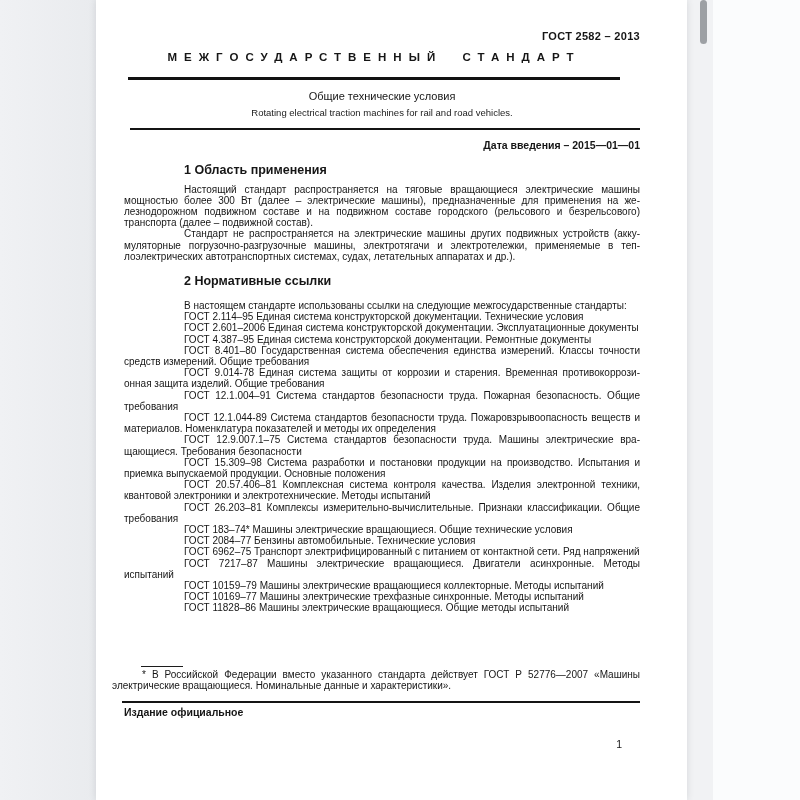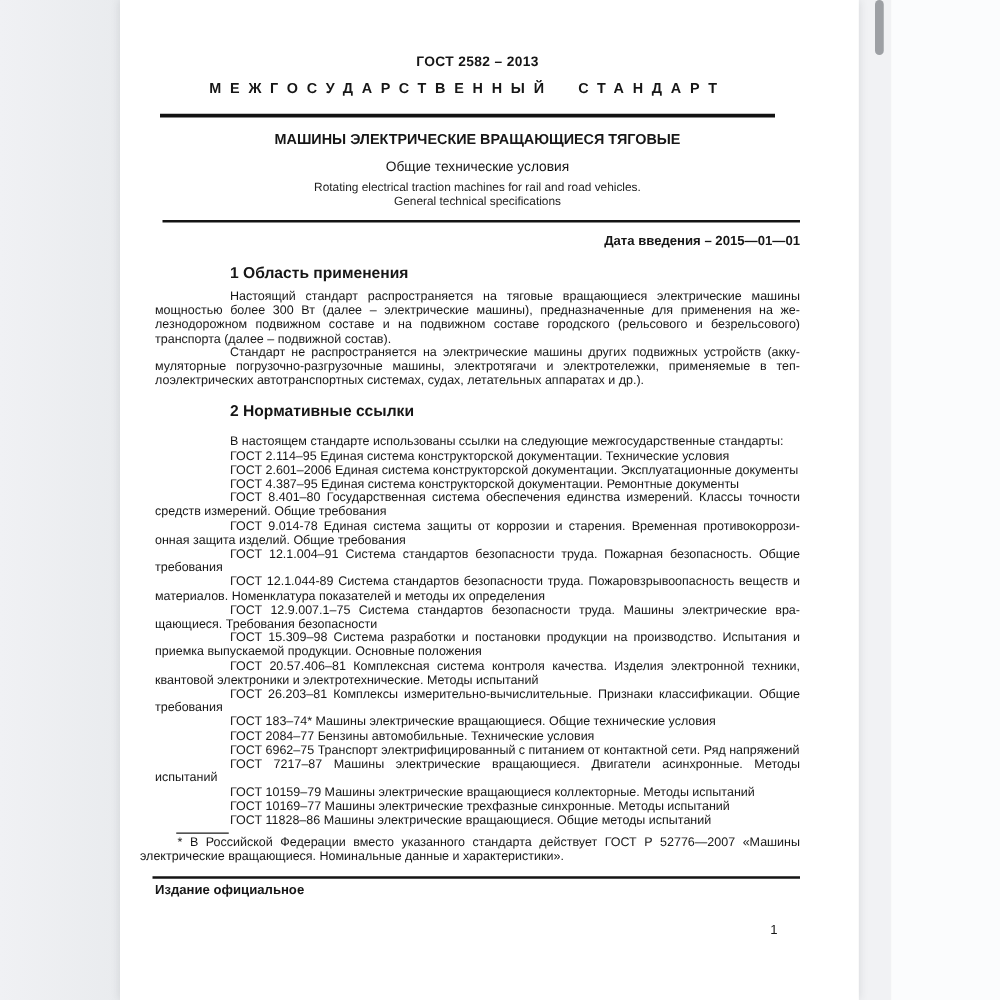--- a/index.html
+++ b/index.html
@@ -31,21 +31,21 @@
   }
 
   .page {
     position: absolute; left: 96px; top: 0; width: 591px; height: 800px;
     background: #ffffff;
     box-shadow: 0 0 7px rgba(50, 55, 65, 0.14);
   }
   .content { position: absolute; left: 28px; top: 0; width: 516px; }
 
   .doc-code {
-    margin-top: 44px; text-align: center;
+    margin-top: 30px; text-align: right;
     font-size: 11px; font-weight: 700; letter-spacing: 0.3px;
   }
   .std-kind {
     margin: 9px 20px 0 4px; padding-bottom: 14px;
     text-align: center; font-size: 11.5px; font-weight: 700;
     letter-spacing: 7px; white-space: pre;
     border-bottom: 3.5px solid #121212;
   }
   .title-ru { margin-top: 12px; text-align: center; font-size: 11.5px; font-weight: 700; }
   .subtitle-ru { margin-top: 10px; text-align: center; font-size: 11px; font-weight: 400; }
@@ -84,24 +84,22 @@
   <div class="bg-right"></div>
   <div class="scroll-gutter">
     <div class="scroll-thumb"></div>
   </div>
 
   <div class="page">
     <div class="content">
 
       <div class="doc-code">ГОСТ 2582 – 2013</div>
       <div class="std-kind">МЕЖГОСУДАРСТВЕННЫЙ  СТАНДАРТ</div>
-      <div class="title-ru">МАШИНЫ ЭЛЕКТРИЧЕСКИЕ ВРАЩАЮЩИЕСЯ ТЯГОВЫЕ</div>
       <div class="subtitle-ru">Общие технические условия</div>
       <div class="title-en en-first">Rotating electrical traction machines for rail and road vehicles.</div>
-      <div class="title-en">General technical specifications</div>
       <div class="header-rule"></div>
       <div class="date-line">Дата введения – 2015—01—01</div>
 
       <div class="section-heading">1 Область применения</div>
       <p class="body first-after-heading">Настоящий стандарт распространяется на тяговые вращающиеся электрические машины мощностью более 300 Вт (далее – электрические машины), предназначенные для применения на же­лезнодорожном подвижном составе и на подвижном составе городского (рельсового и безрельсового) транспорта (далее – подвижной состав).</p>
       <p class="body">Стандарт не распространяется на электрические машины других подвижных устройств (акку­муляторные погрузочно-разгрузочные машины, электротягачи и электротележки, применяемые в теп­лоэлектрических автотранспортных системах, судах, летательных аппаратах и др.).</p>
 
       <div class="section-heading">2 Нормативные ссылки</div>
       <p class="body intro">В настоящем стандарте использованы ссылки на следующие межгосударственные стандарты:</p>
 

